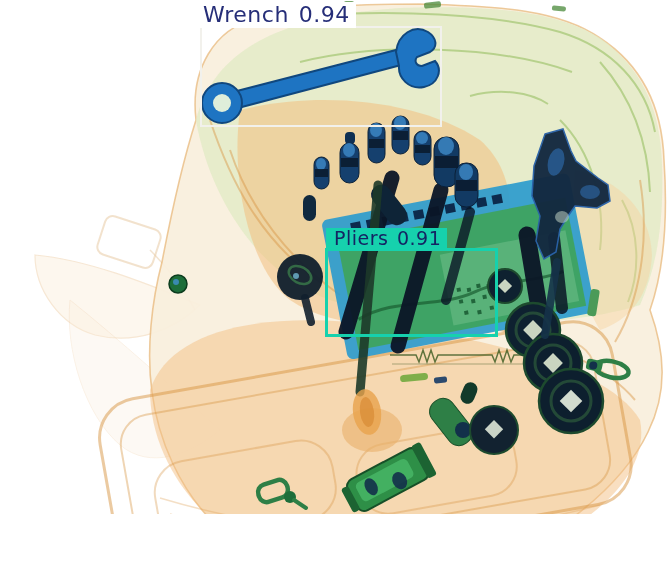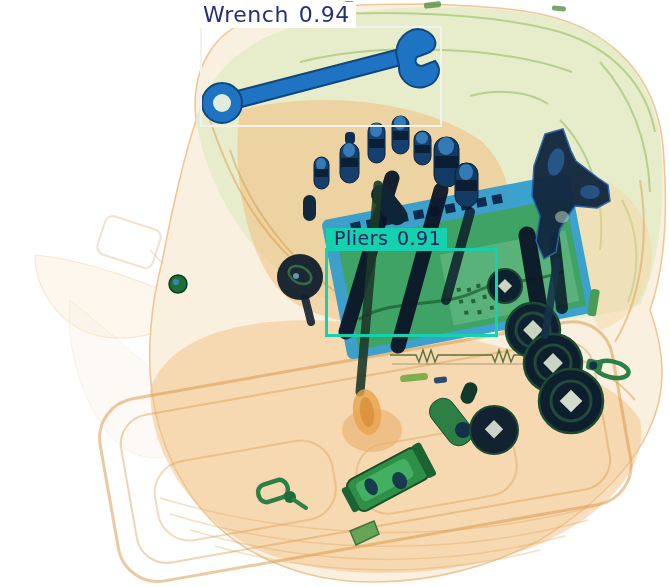--- a/index.html
+++ b/index.html
@@ -1,17 +1,17 @@
 <!DOCTYPE html>
 <html><head>
 <meta charset="utf-8">
 <style>
   html,body{margin:0;padding:0;background:#fff;}
   .stage{
-    position:relative;width:670px;height:587px;overflow:hidden;background:#ffffff;
+    position:relative;width:670px;height:514px;overflow:hidden;background:#ffffff;
     font-family:"DejaVu Sans","Liberation Sans",sans-serif;
   }
   .stage svg{position:absolute;left:0;top:0;}
   .detections{position:absolute;left:0;top:0;width:100%;height:100%;}
   .det{position:absolute;box-sizing:border-box;border-style:solid;}
   .det-label{
     position:absolute;bottom:100%;left:-2px;white-space:nowrap;
     line-height:1.05;padding:1px 6px 2px 3px;letter-spacing:.5px;
   }
   .det-label .score{margin-left:.45em;}

